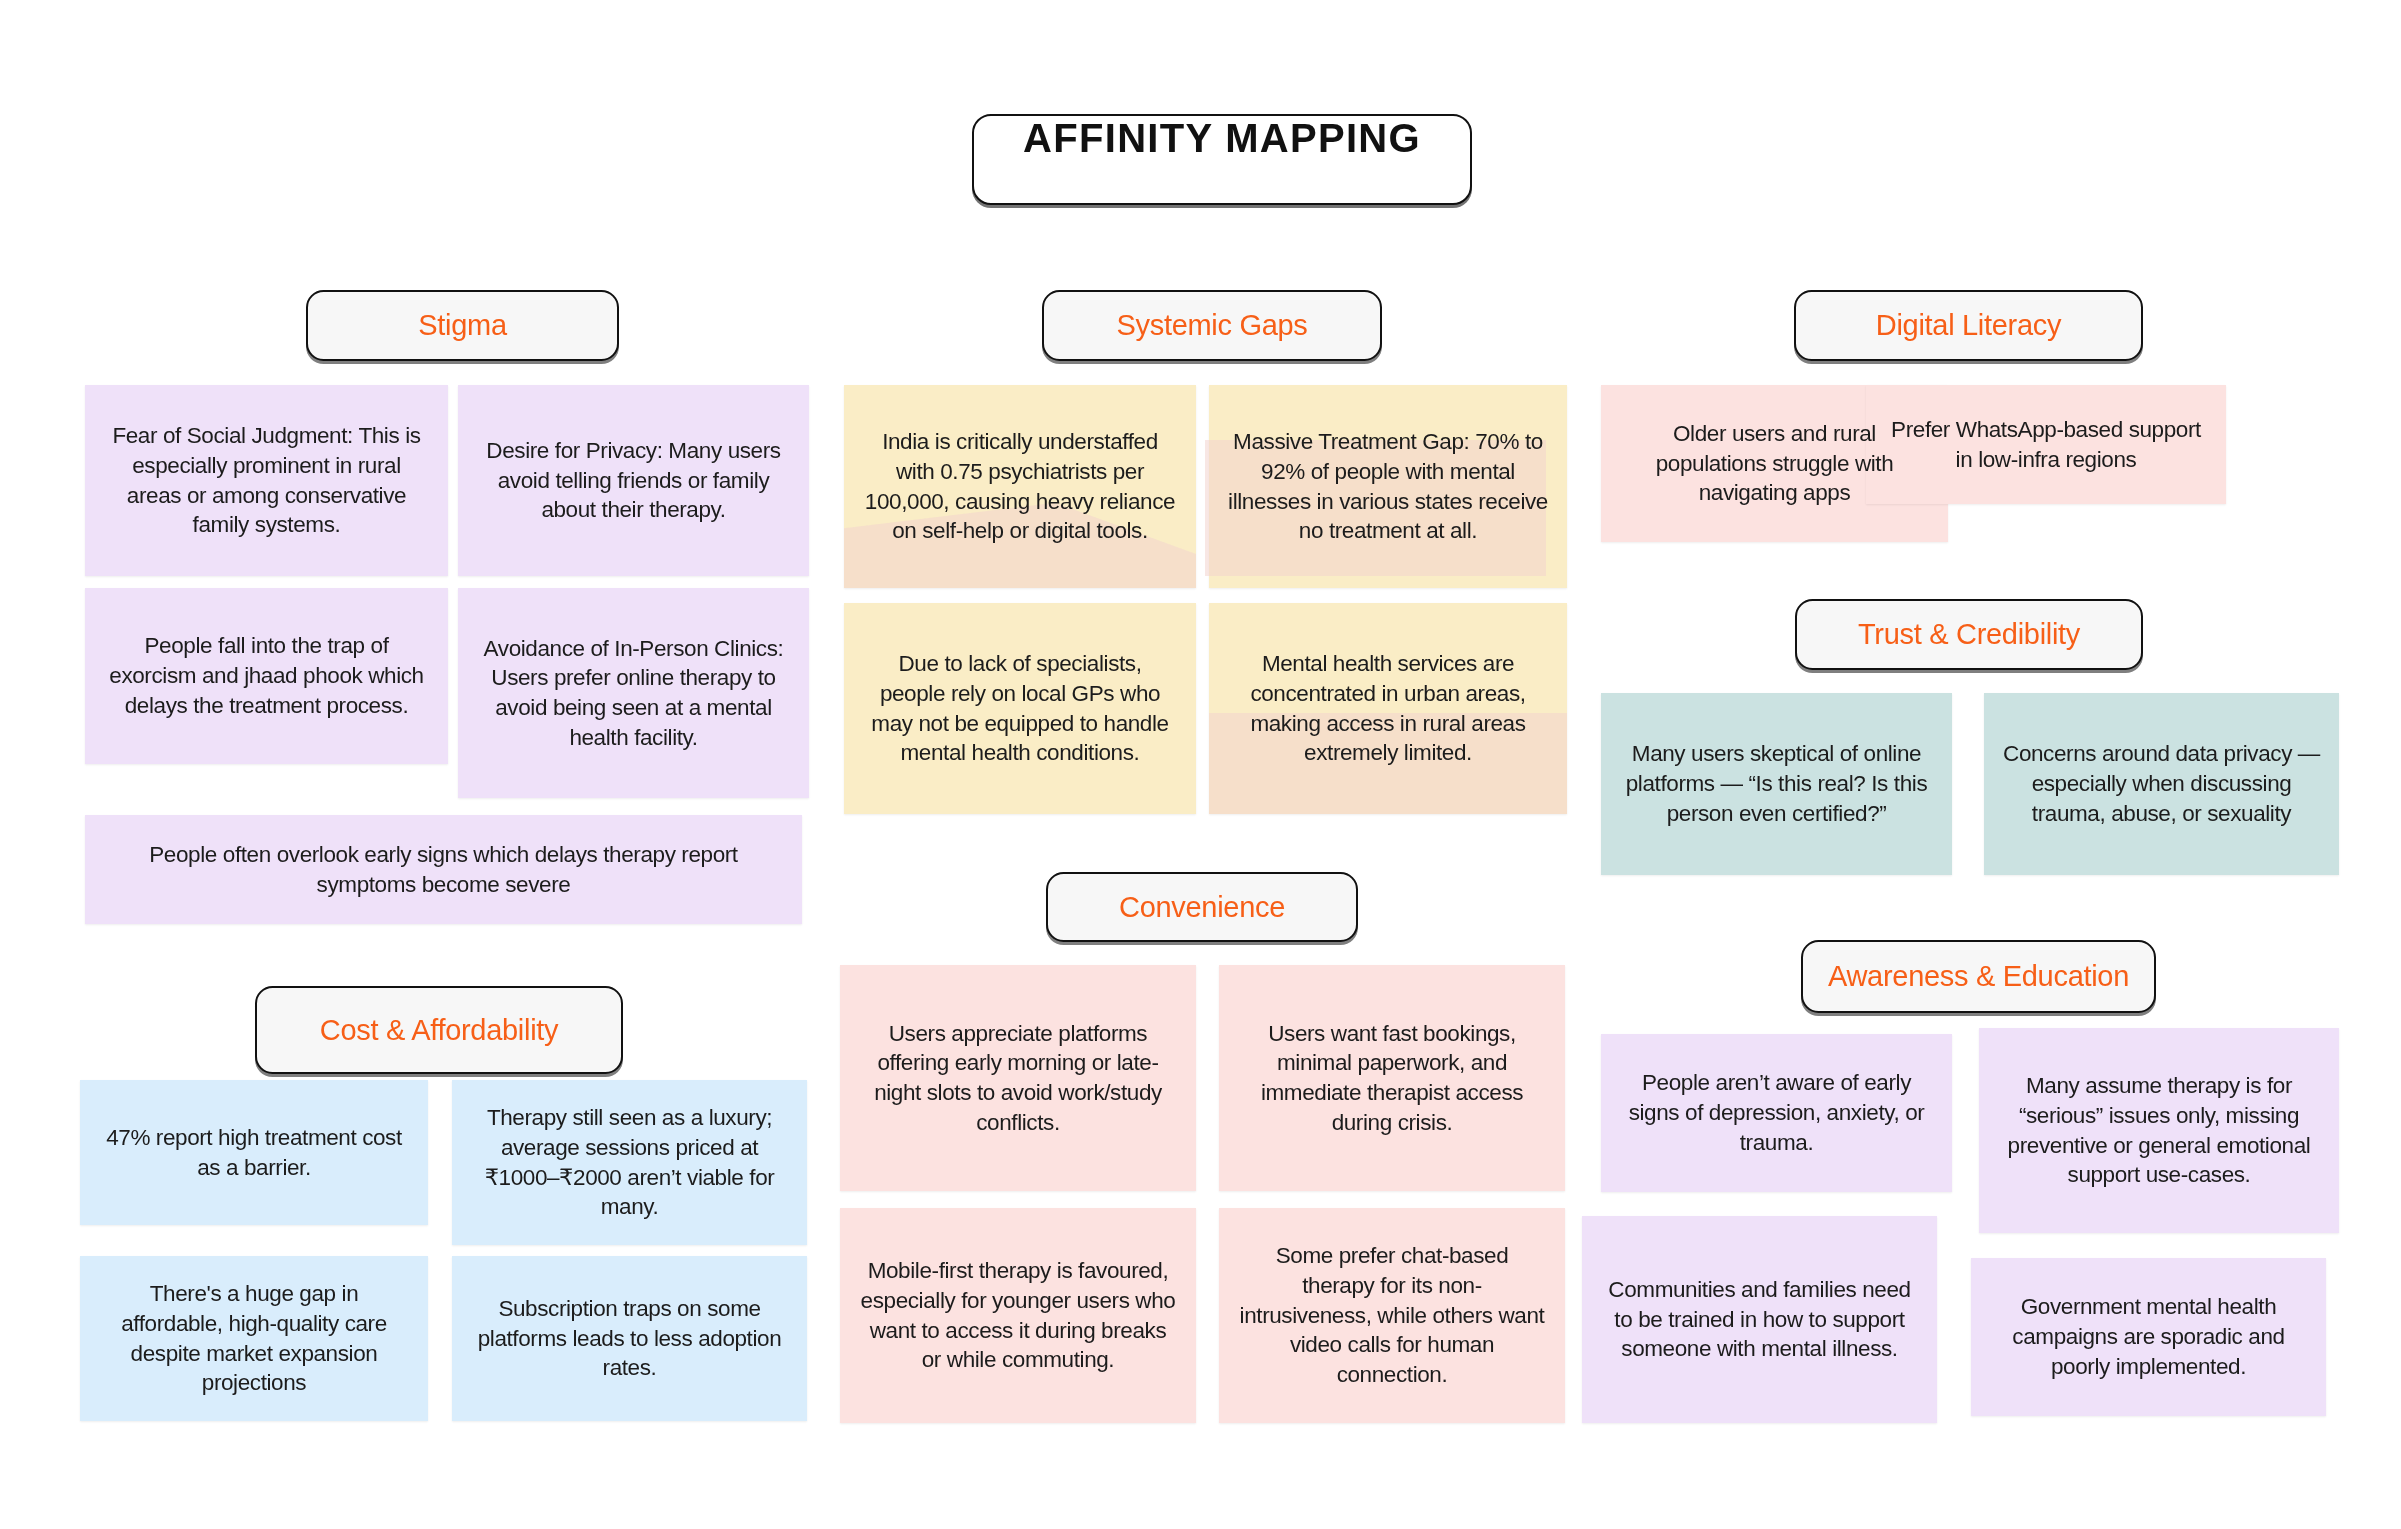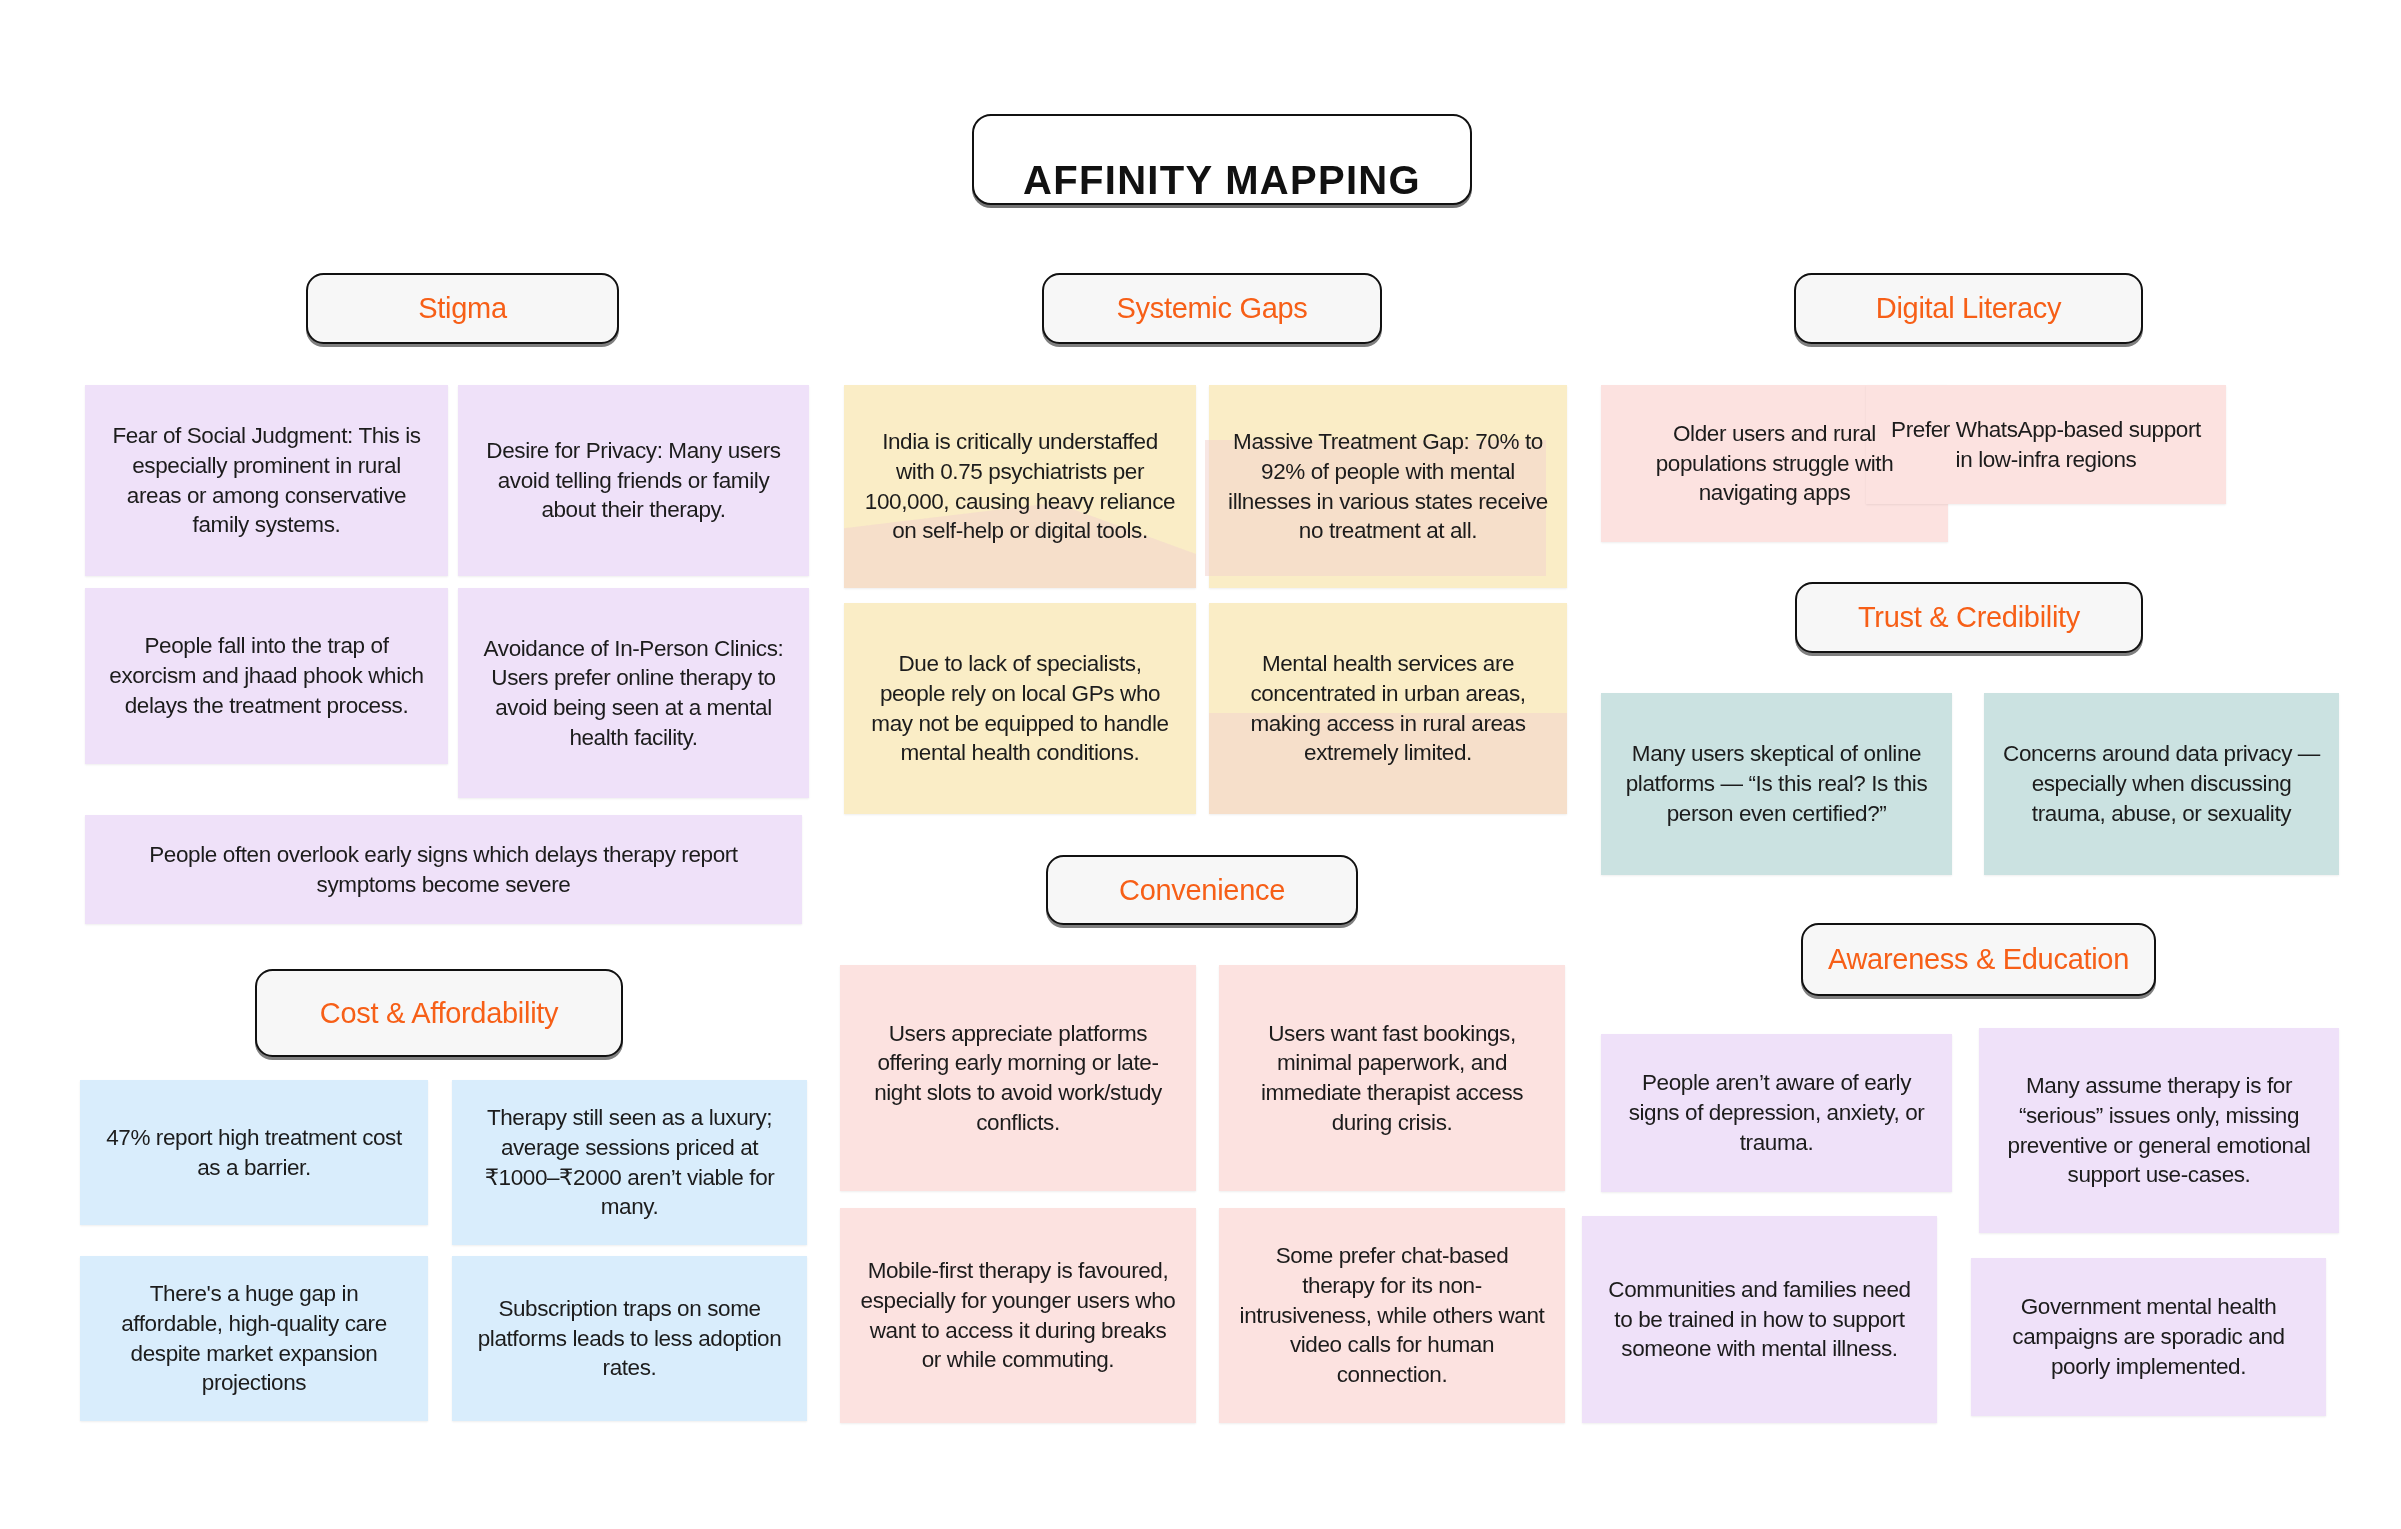--- a/index.html
+++ b/index.html
@@ -16,39 +16,40 @@
     overflow: hidden;
   }
   .title-box {
     position: absolute;
     left: 972px; top: 114px;
     width: 500px; height: 91px;
     background: #ffffff;
     border: 2.5px solid #111111;
     border-radius: 19px;
     box-shadow: 0 3.1px 0.6px rgba(0,0,0,0.55);
-    display: flex; align-items: flex-end; justify-content: center;
+    display: flex; align-items: flex-start; justify-content: center;
     font-size: 40px;
     font-weight: 700;
     letter-spacing: 1.3px;
     color: #111111;
     box-sizing: border-box;
   }
   .cat-header {
     position: absolute;
     background: var(--header-bg);
     border: 2.5px solid #111111;
     border-radius: 17.5px;
     box-shadow: 0 3.1px 0.6px rgba(0,0,0,0.5);
     display: flex; align-items: center; justify-content: center;
     font-size: 29px;
     font-weight: 500;
     letter-spacing: -0.3px;
     color: var(--accent-orange);
     box-sizing: border-box;
+    margin-top: 17px;
   }
   .note {
     position: absolute;
     display: flex; align-items: center; justify-content: center;
     text-align: center;
     padding: 16.3px 19px;
     box-sizing: border-box;
     color: var(--ink);
     font-size: 22.5px;
     line-height: 1.32;

